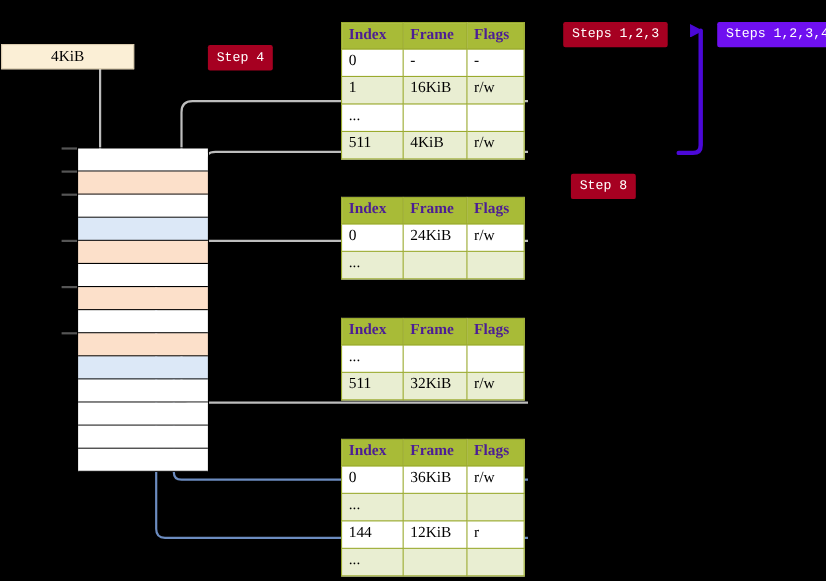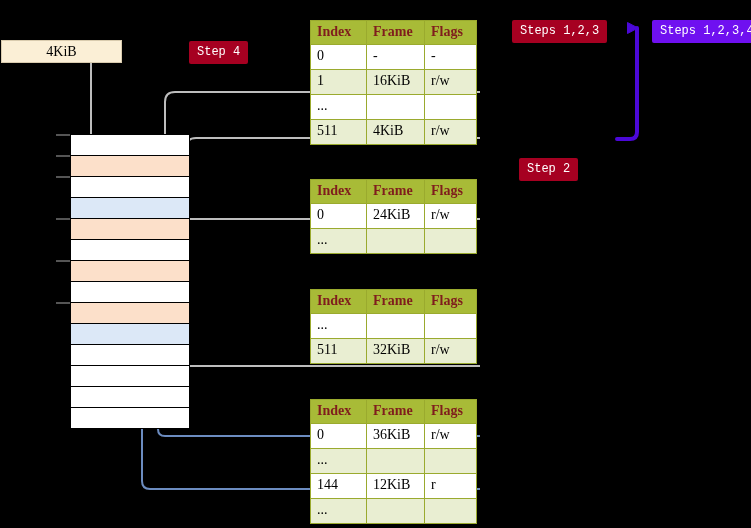--- a/index.html
+++ b/index.html
@@ -94,21 +94,21 @@
   .ptable {
     position: absolute;
     border-collapse: collapse;
     border: 1px solid #9aaa2e;
     font-size: 14px;
     background: #ffffff;
     table-layout: fixed;
   }
   .ptable th {
     background: #a8bb37;
-    color: #7f1d1d;
+    color: #4c1d95;
     font-weight: bold;
     text-align: left;
     padding: 3px 6px 4px 6px;
     border: 1px solid #9aaa2e;
     font-size: 14px;
     white-space: nowrap;
   }
   .ptable td {
     padding: 3px 6px 4px 6px;
     border: 1px solid #9aaa2e;
@@ -187,21 +187,21 @@
     </g>
   </svg>
 
   <div class="kib-box">
     <span>4KiB</span>
   </div>
 
   <div class="badge red" id="badge-step0">Step 4</div>
   <div class="badge red" id="badge-step123">Steps 1,2,3</div>
   <div class="badge violet" id="badge-step1234">Steps 1,2,3,4</div>
-  <div class="badge red" id="badge-step4">Step 2</div>
+  <div class="badge red" id="badge-step4">Step 8</div>
 
   <div class="memcol" id="memory-column">
       <div class="memrow"></div>
       <div class="memrow orange"></div>
       <div class="memrow"></div>
       <div class="memrow blue"></div>
       <div class="memrow orange"></div>
       <div class="memrow"></div>
       <div class="memrow orange"></div>
       <div class="memrow"></div>

